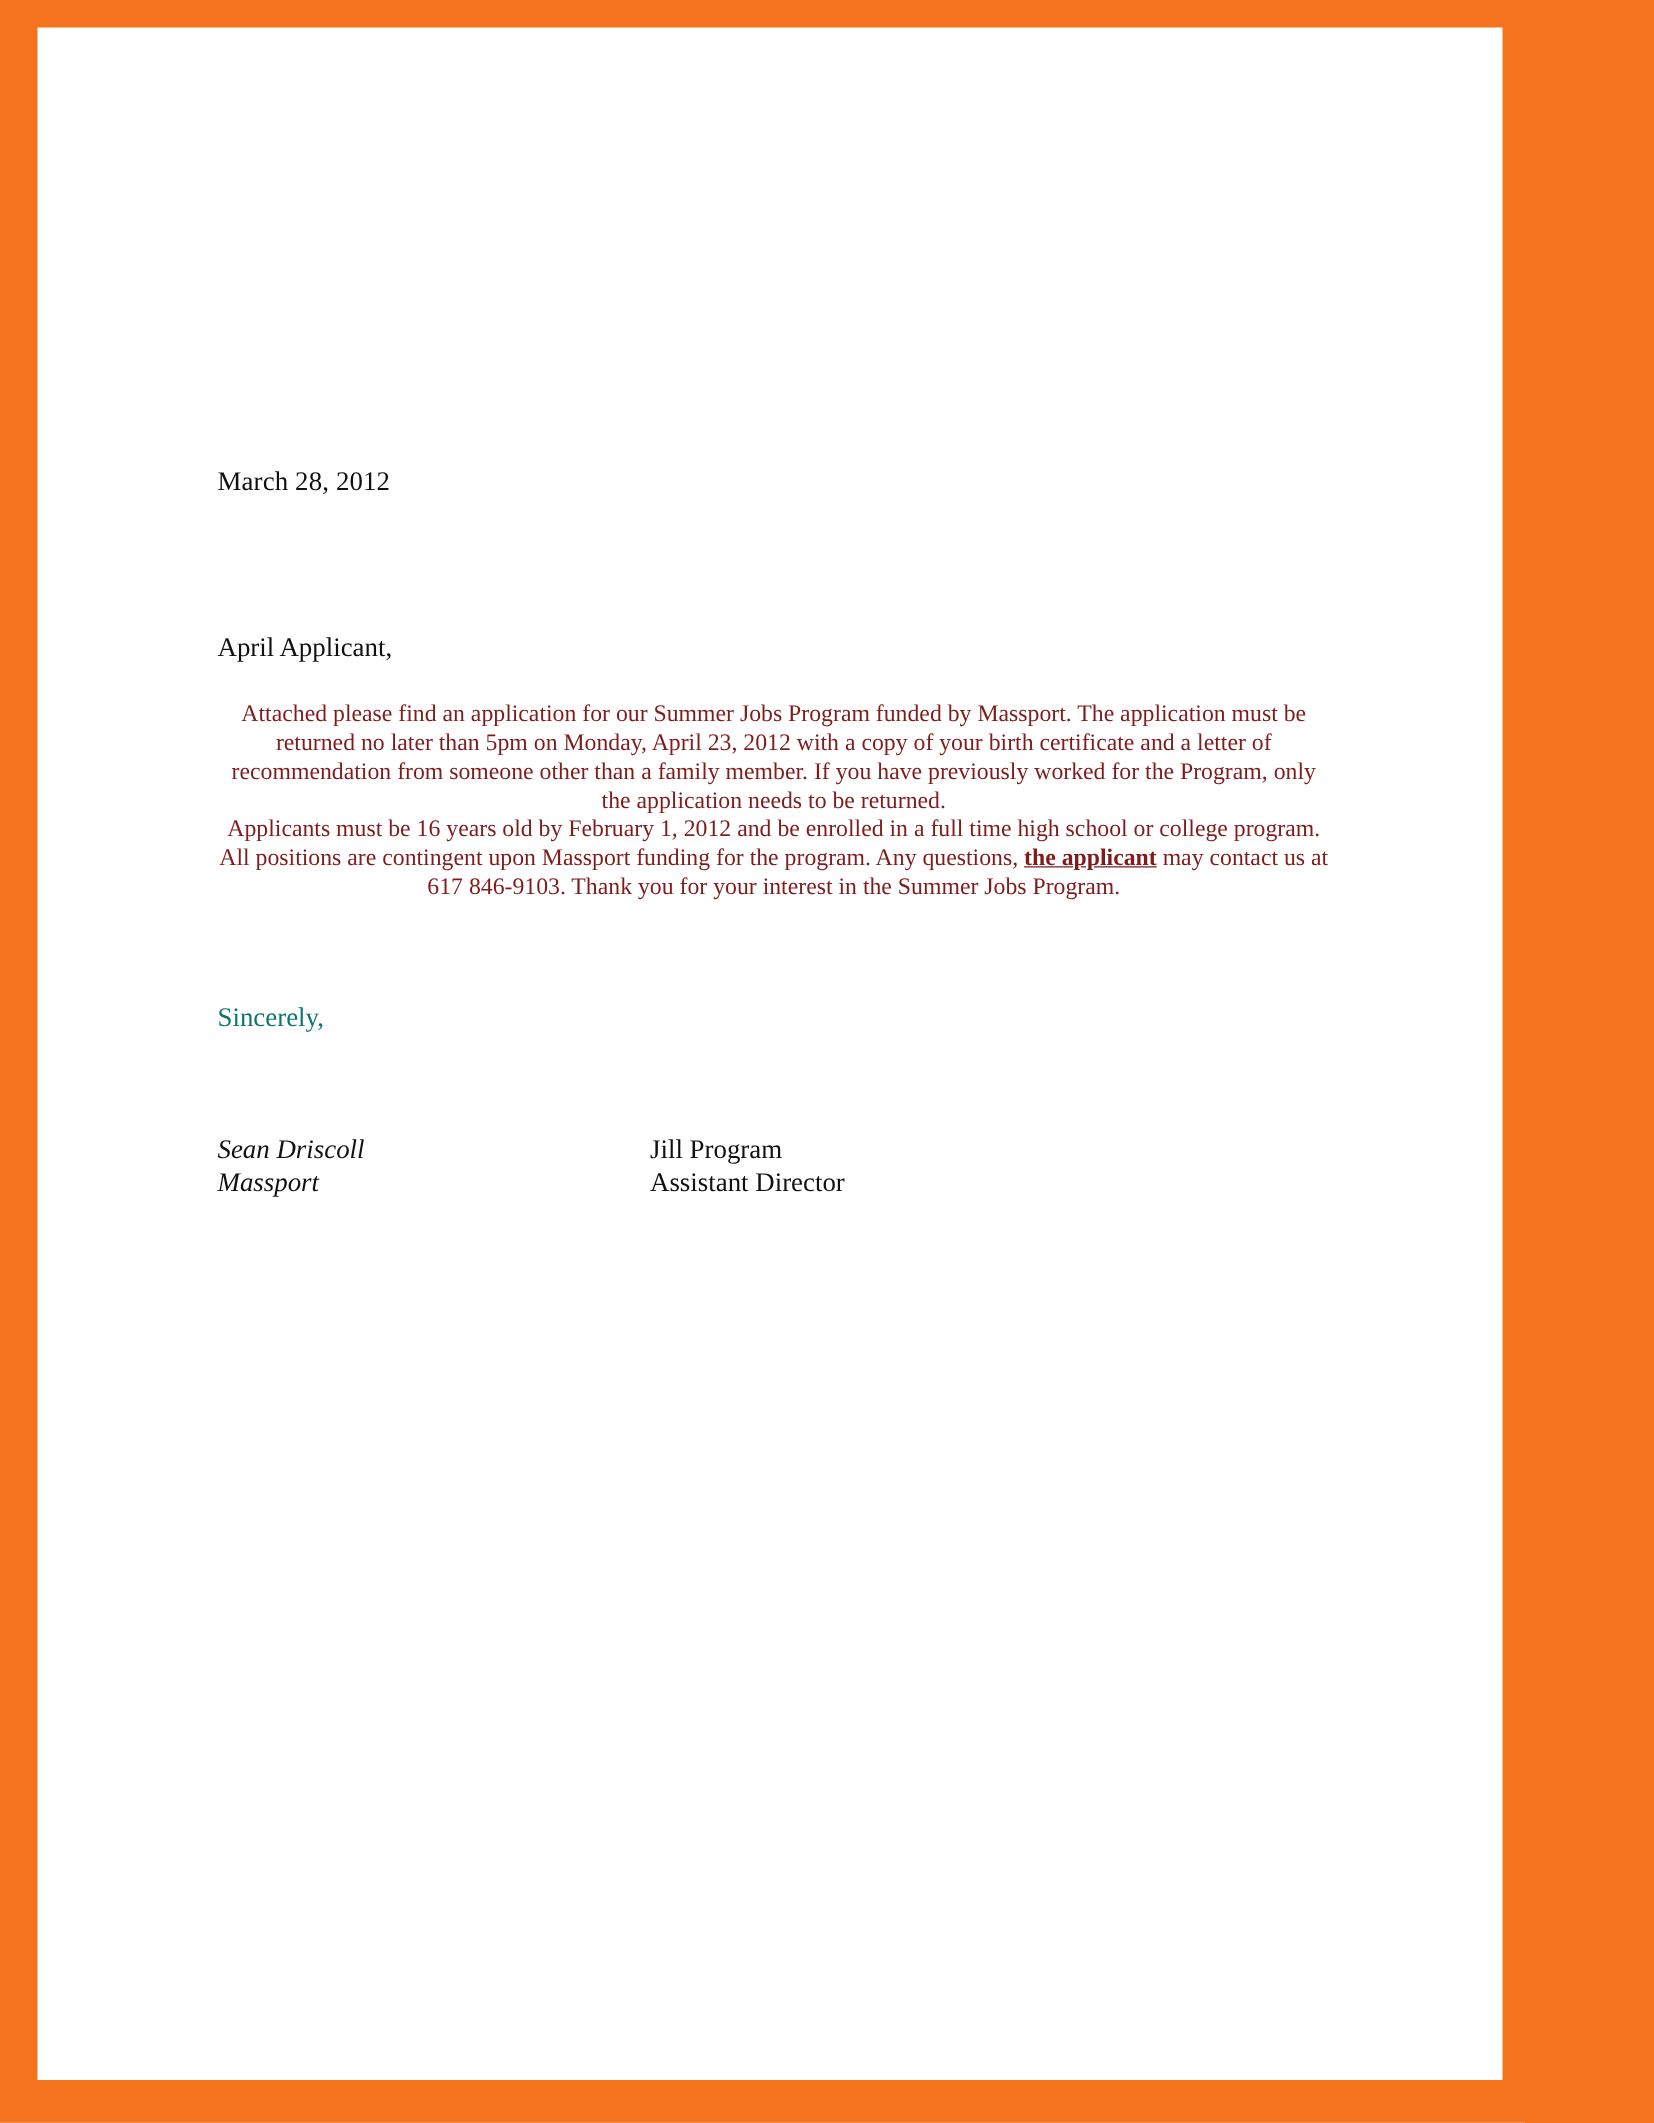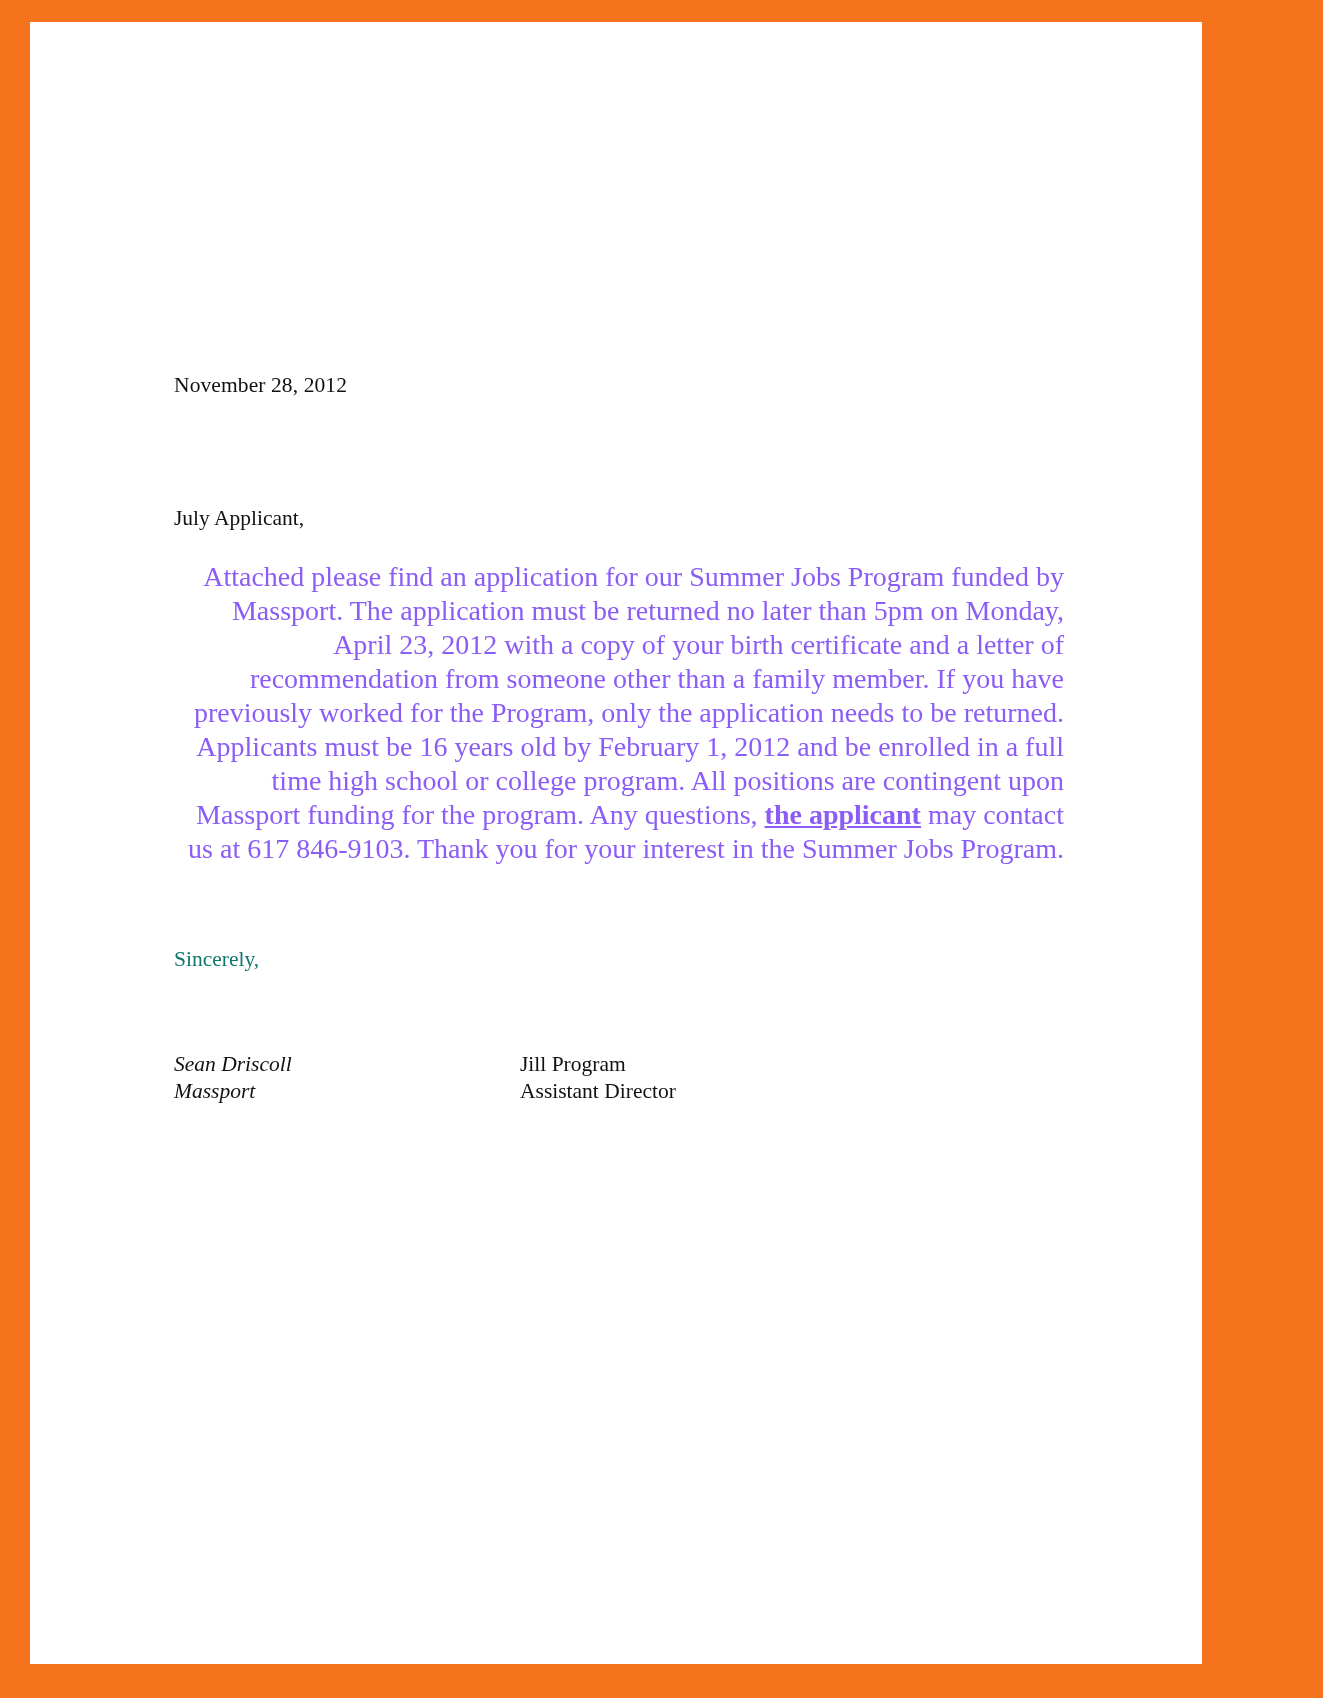--- a/index.html
+++ b/index.html
@@ -47,24 +47,24 @@
 
   .salutation {
     margin-top: 106px;
     font-size: 21.5px;
     color: #111111;
     line-height: 1.25;
   }
 
   .para {
     margin-top: 28px;
-    font-size: 28px;
-    color: #8b5cf6;
+    font-size: 19px;
+    color: #7f1d1d;
     line-height: 1.215;
-    text-align: right;
+    text-align: center;
   }
 
   .para.tight {
     margin-top: 0;
   }
 
   .para .emph {
     font-weight: bold;
     text-decoration: underline;
   }
@@ -96,23 +96,23 @@
   .signer-name { display: block; }
   .signer-title { display: block; }
 </style>
 </head>
 <body>
 
 <div class="scan-frame">
   <div class="page-sheet">
     <div class="letter-body">
 
-      <div class="date-line">November 28, 2012</div>
+      <div class="date-line">March 28, 2012</div>
 
-      <div class="salutation">July Applicant,</div>
+      <div class="salutation">April Applicant,</div>
 
       <div class="para">Attached please find an application for our Summer Jobs Program funded by Massport. The application must be returned no later than 5pm on Monday, April 23, 2012 with a copy of your birth certificate and a letter of recommendation from someone other than a family member.  If you have previously worked for the Program, only the application needs to be returned.</div>
 
       <div class="para tight"><span>Applicants must be 16 years old by February 1, 2012 and be enrolled in a full time high school or college program.  All positions are contingent upon Massport funding for the program.  Any questions, </span><span class="emph">the applicant</span><span> may contact us at 617 846-9103. Thank you for your interest in the Summer Jobs Program.</span></div>
 
       <div class="closing">Sincerely,</div>
 
       <div class="signature-row">
 
         <div class="signer signer-1">

